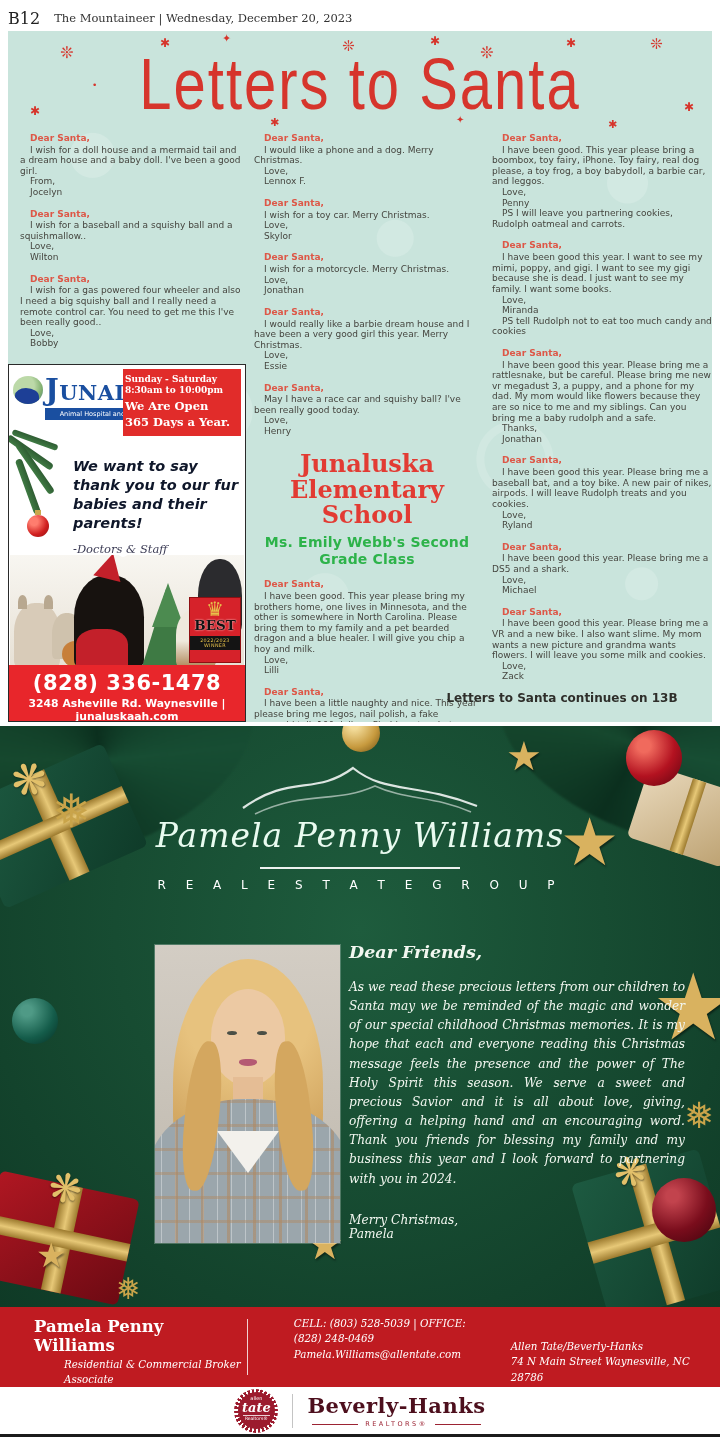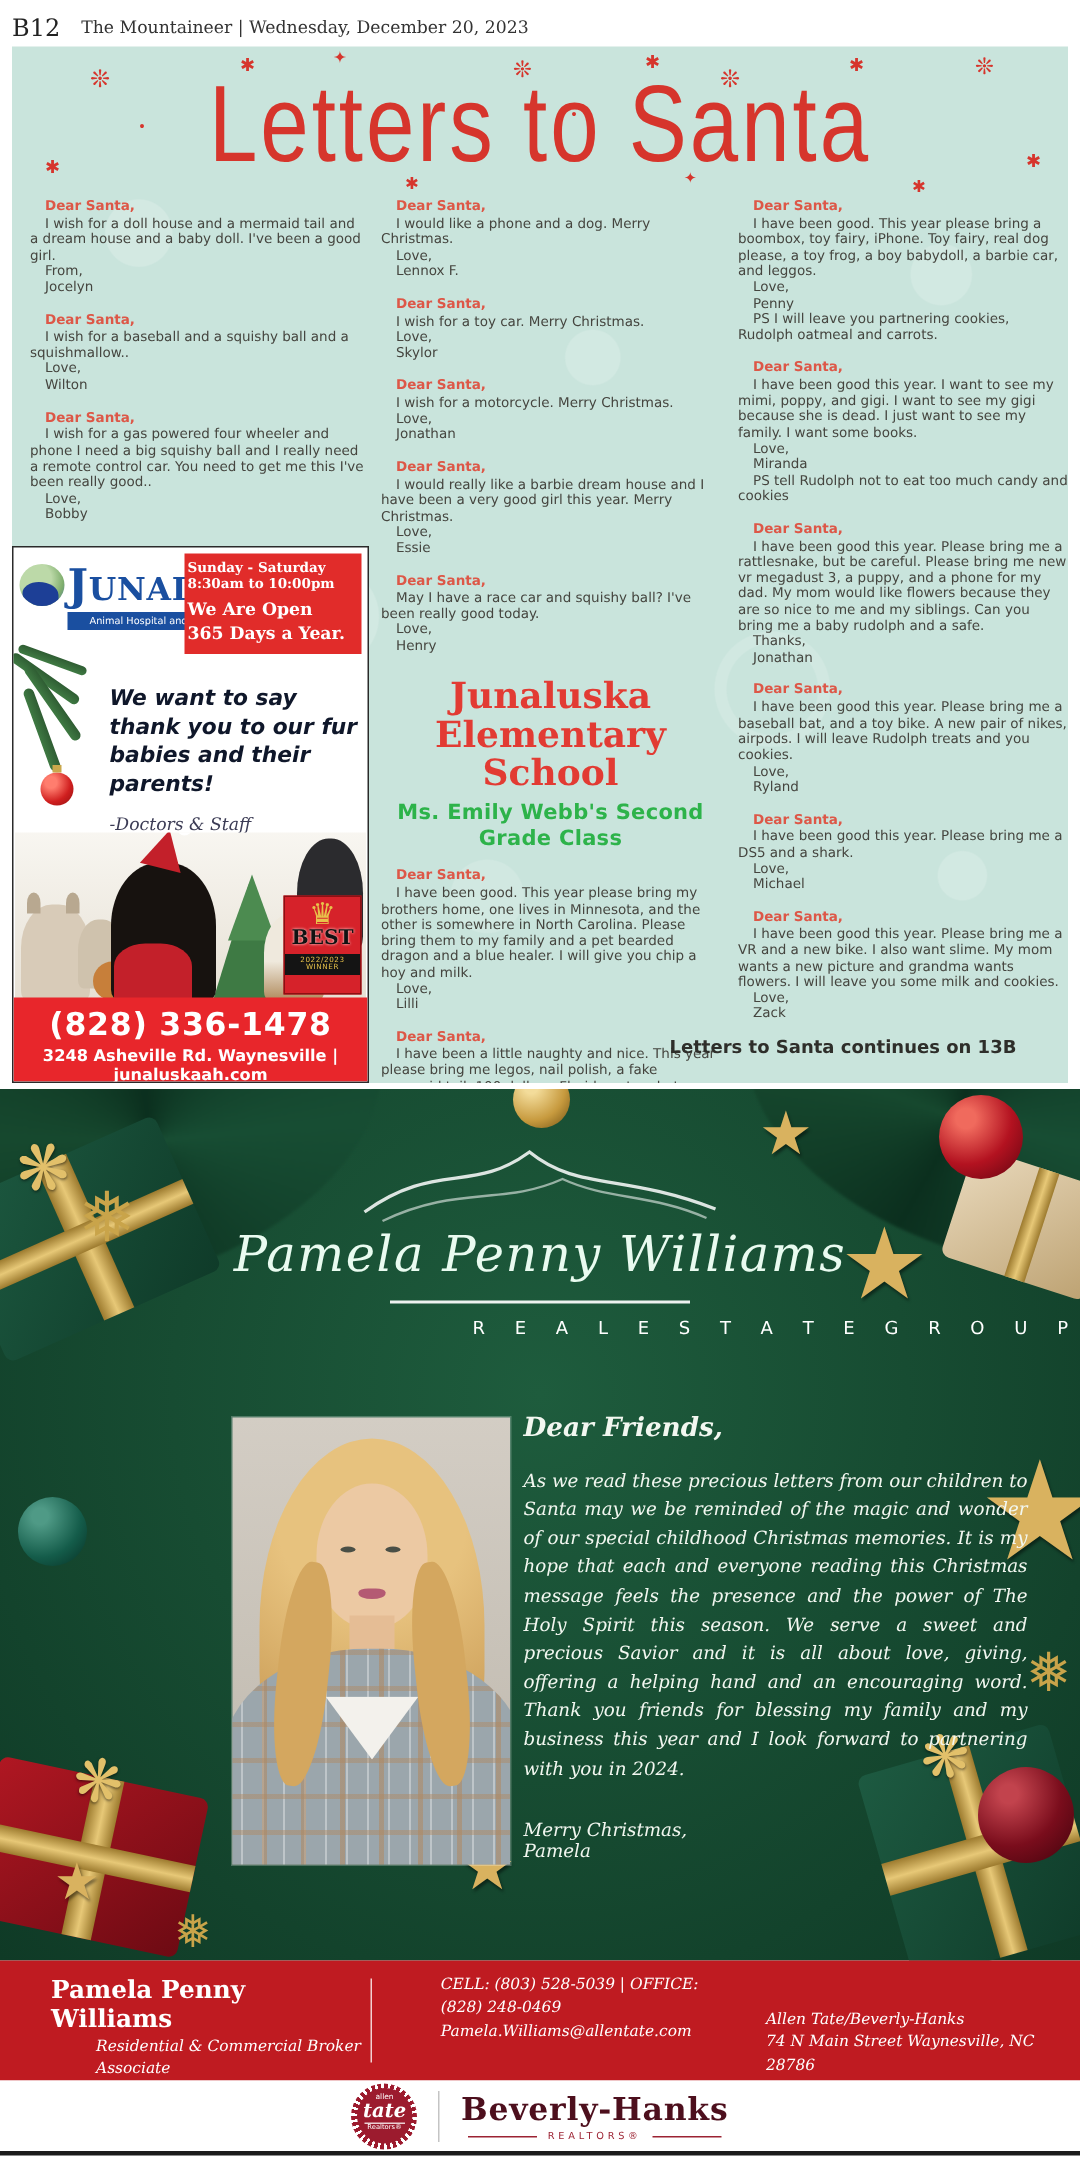--- a/index.html
+++ b/index.html
@@ -116,21 +116,21 @@
   .bx.red { background:linear-gradient(135deg, #b01722, #6d0a13); }
   .bx.beige { background:linear-gradient(135deg, #e9d9bc, #bda272); }
   .rib-v { position:absolute; top:0; bottom:0; left:45%; width:14%; background:linear-gradient(90deg,#9c7a2e,#e7c877,#9c7a2e); }
   .rib-h { position:absolute; left:0; right:0; top:42%; height:16%; background:linear-gradient(#9c7a2e,#e7c877,#9c7a2e); }
   .bow { position:absolute; color:#e2c06a; text-shadow:0 1px 2px rgba(0,0,0,.5); line-height:1; }
 
   .brand { position:absolute; left:0; right:0; top:30px; text-align:center; z-index:2; }
   .mountains { display:block; margin:0 auto; }
   .brand-name { font-family:"DejaVu Serif", serif; font-style:italic; font-size:33px; color:#e9fbf0; margin-top:-4px; letter-spacing:1px; }
   .brand-rule { width:200px; height:2px; background:rgba(255,255,255,.92); margin:12px auto 9px; }
-  .brand-group { font-size:12px; letter-spacing:8px; color:#ffffff;text-align:right; }
+  .brand-group { font-size:12px; letter-spacing:8px; color:#ffffff; }
 
   .portrait { position:absolute; left:155px; top:219px; width:185px; height:298px; z-index:2;
     background:linear-gradient(180deg,#d3cdc4 0%,#beb8ad 100%); box-shadow:0 0 0 1px rgba(255,255,255,.25); overflow:hidden; }
   .hair { position:absolute; left:18px; top:14px; width:150px; height:250px; border-radius:50% 50% 38% 38%;
     background:radial-gradient(circle at 50% 22%, #e7c27e 0 30%, #cda05a 70%, #b98a47 100%); }
   .face { position:absolute; left:56px; top:44px; width:74px; height:96px; border-radius:50% 50% 46% 46%; background:#ecc9a3; }
   .eye { position:absolute; top:42px; width:10px; height:4px; border-radius:50%; background:#4a4f46; }
   .eye.l { left:16px; } .eye.r { left:46px; }
   .lips { position:absolute; left:28px; top:70px; width:18px; height:7px; border-radius:40% 40% 55% 55%; background:#b45a73; }
   .neck { position:absolute; left:78px; top:132px; width:30px; height:28px; background:#e5bd95; }
@@ -215,21 +215,21 @@
         <div class="sig">Jocelyn</div>
       </div>
       <div class="letter">
         <div class="greet">Dear Santa,</div>
         <p class="lbody">I wish for a baseball and a squishy ball and a squishmallow..</p>
         <div class="close">Love,</div>
         <div class="sig">Wilton</div>
       </div>
       <div class="letter">
         <div class="greet">Dear Santa,</div>
-        <p class="lbody">I wish for a gas powered four wheeler and phone I need a big squishy ball and I really need a remote control car. You need to get me this I've been really good..</p>
+        <p class="lbody">I wish for a gas powered four wheeler and also I need a big squishy ball and I really need a remote control car. You need to get me this I've been really good..</p>
         <div class="close">Love,</div>
         <div class="sig">Bobby</div>
       </div>
     </div>
 
     <div class="col col2">
       <div class="letter">
         <div class="greet">Dear Santa,</div>
         <p class="lbody">I would like a phone and a dog. Merry Christmas.</p>
         <div class="close">Love,</div>

